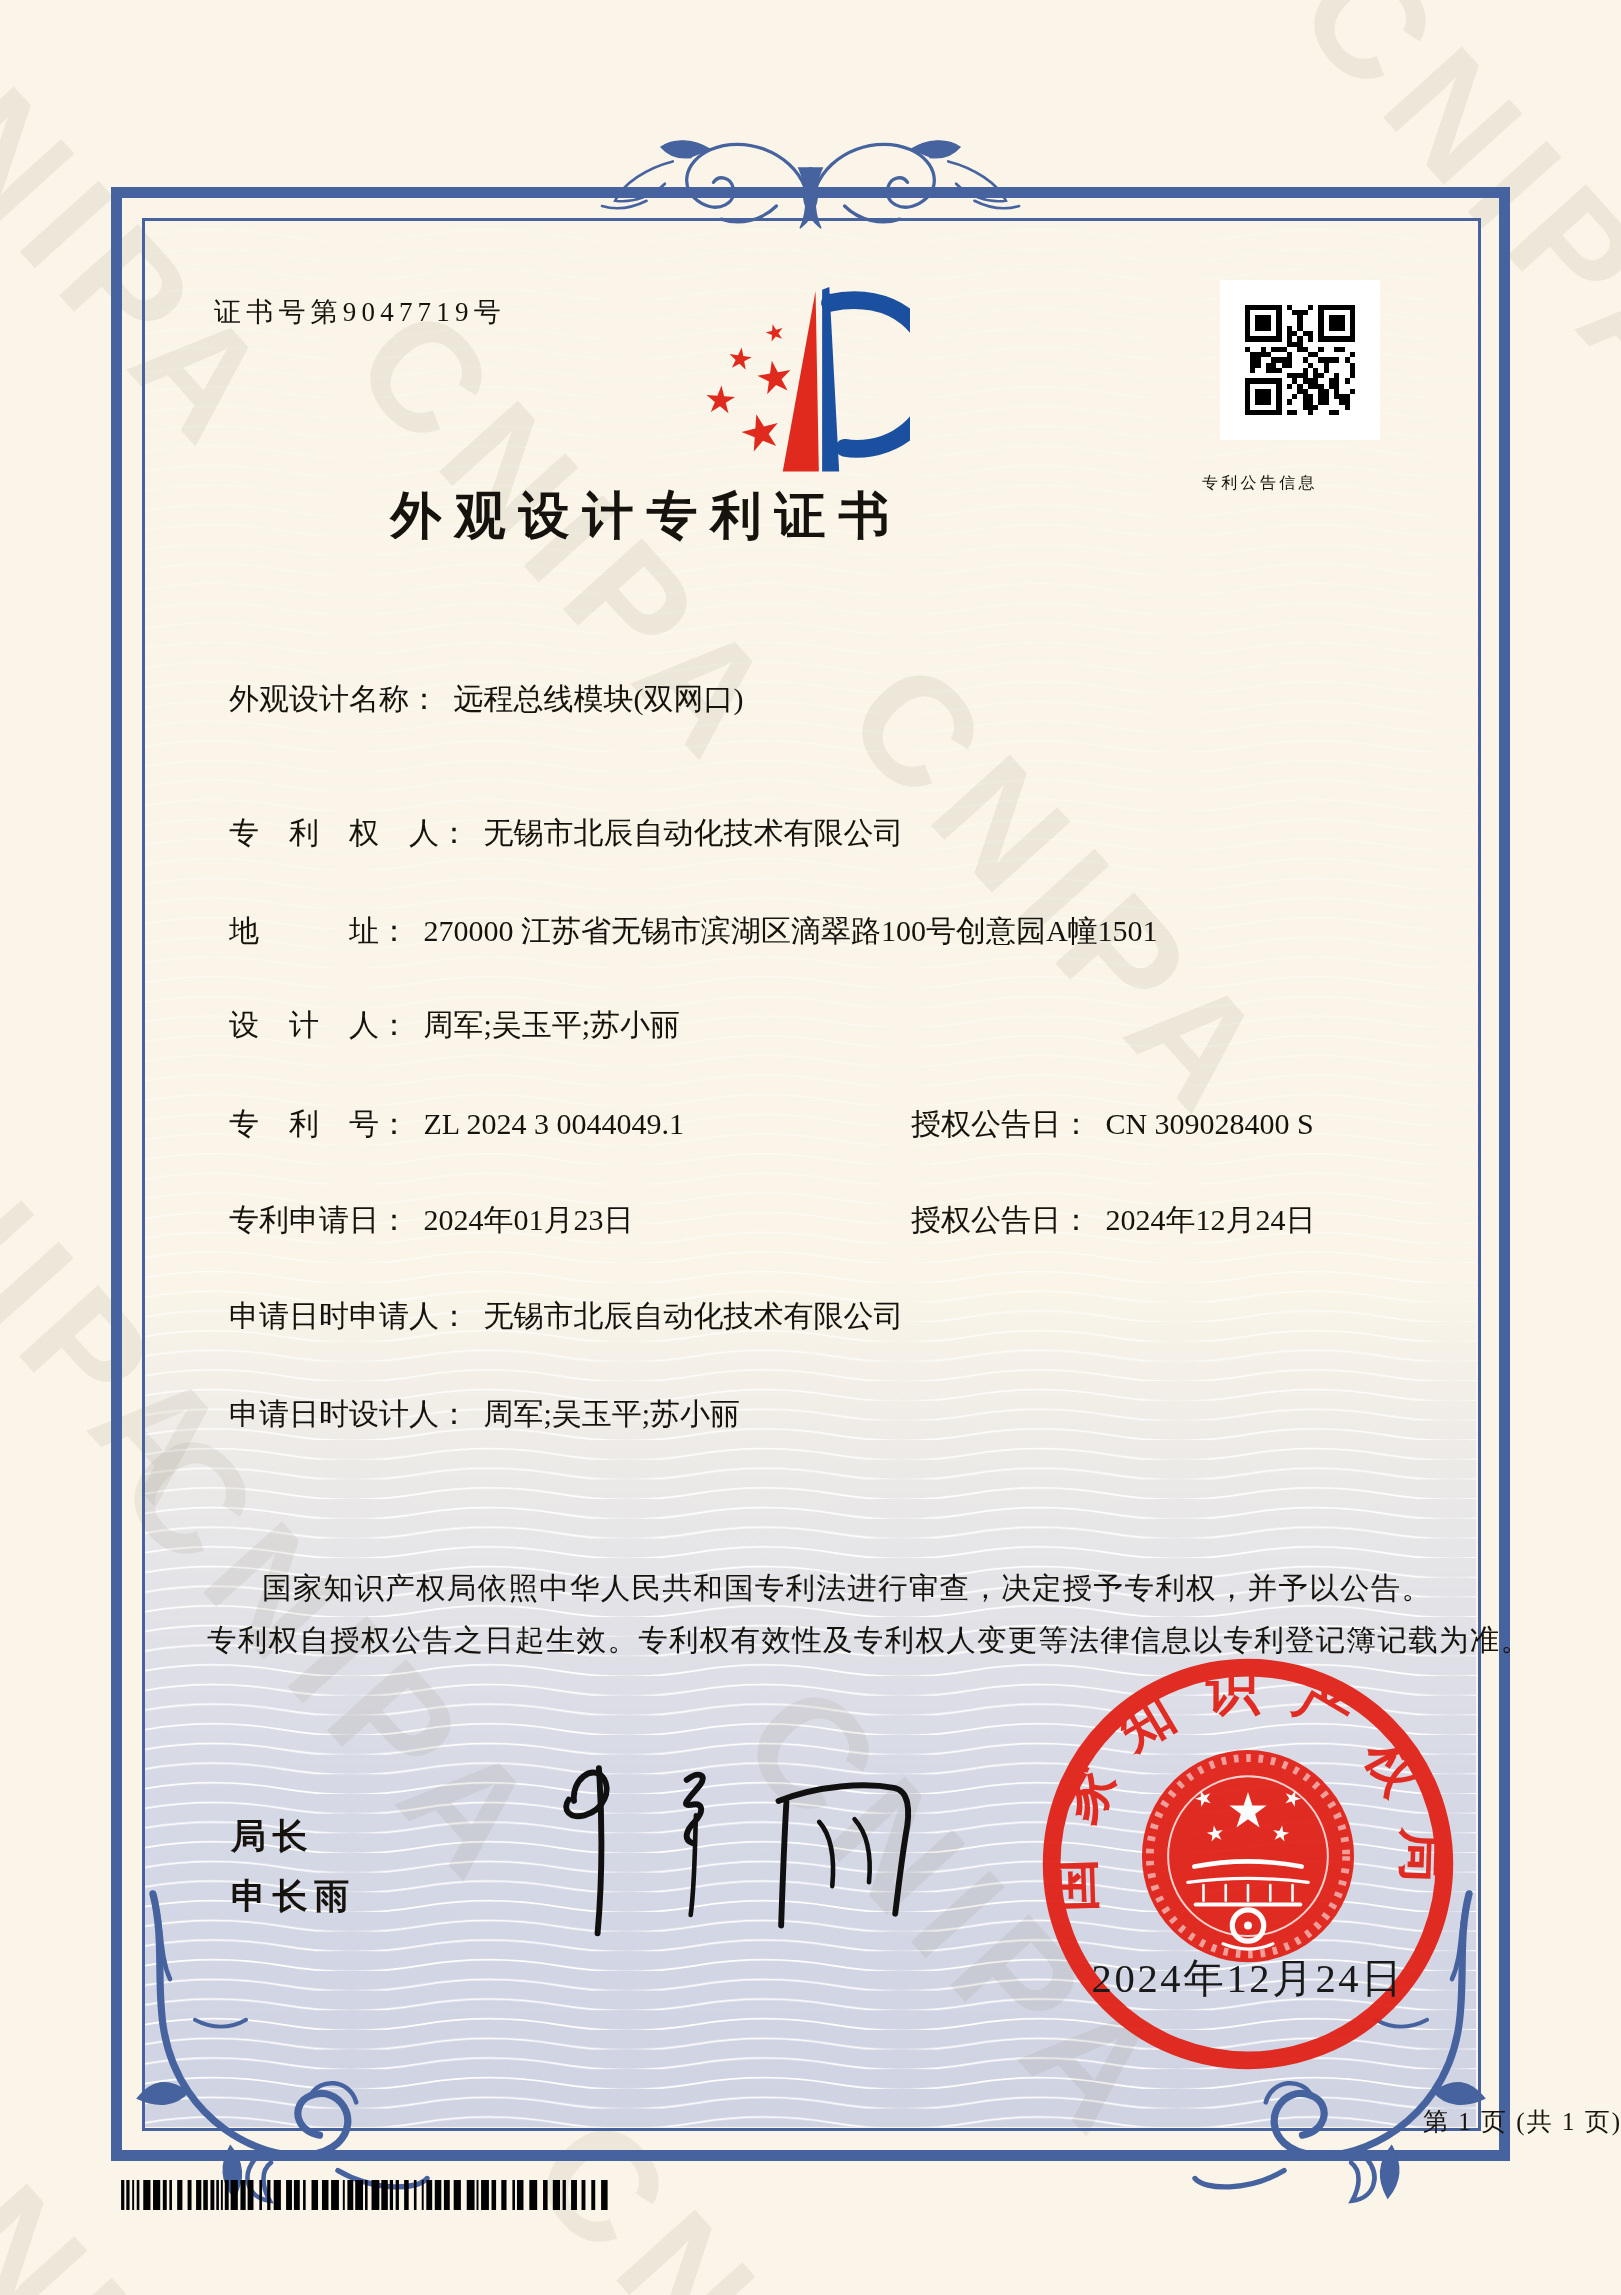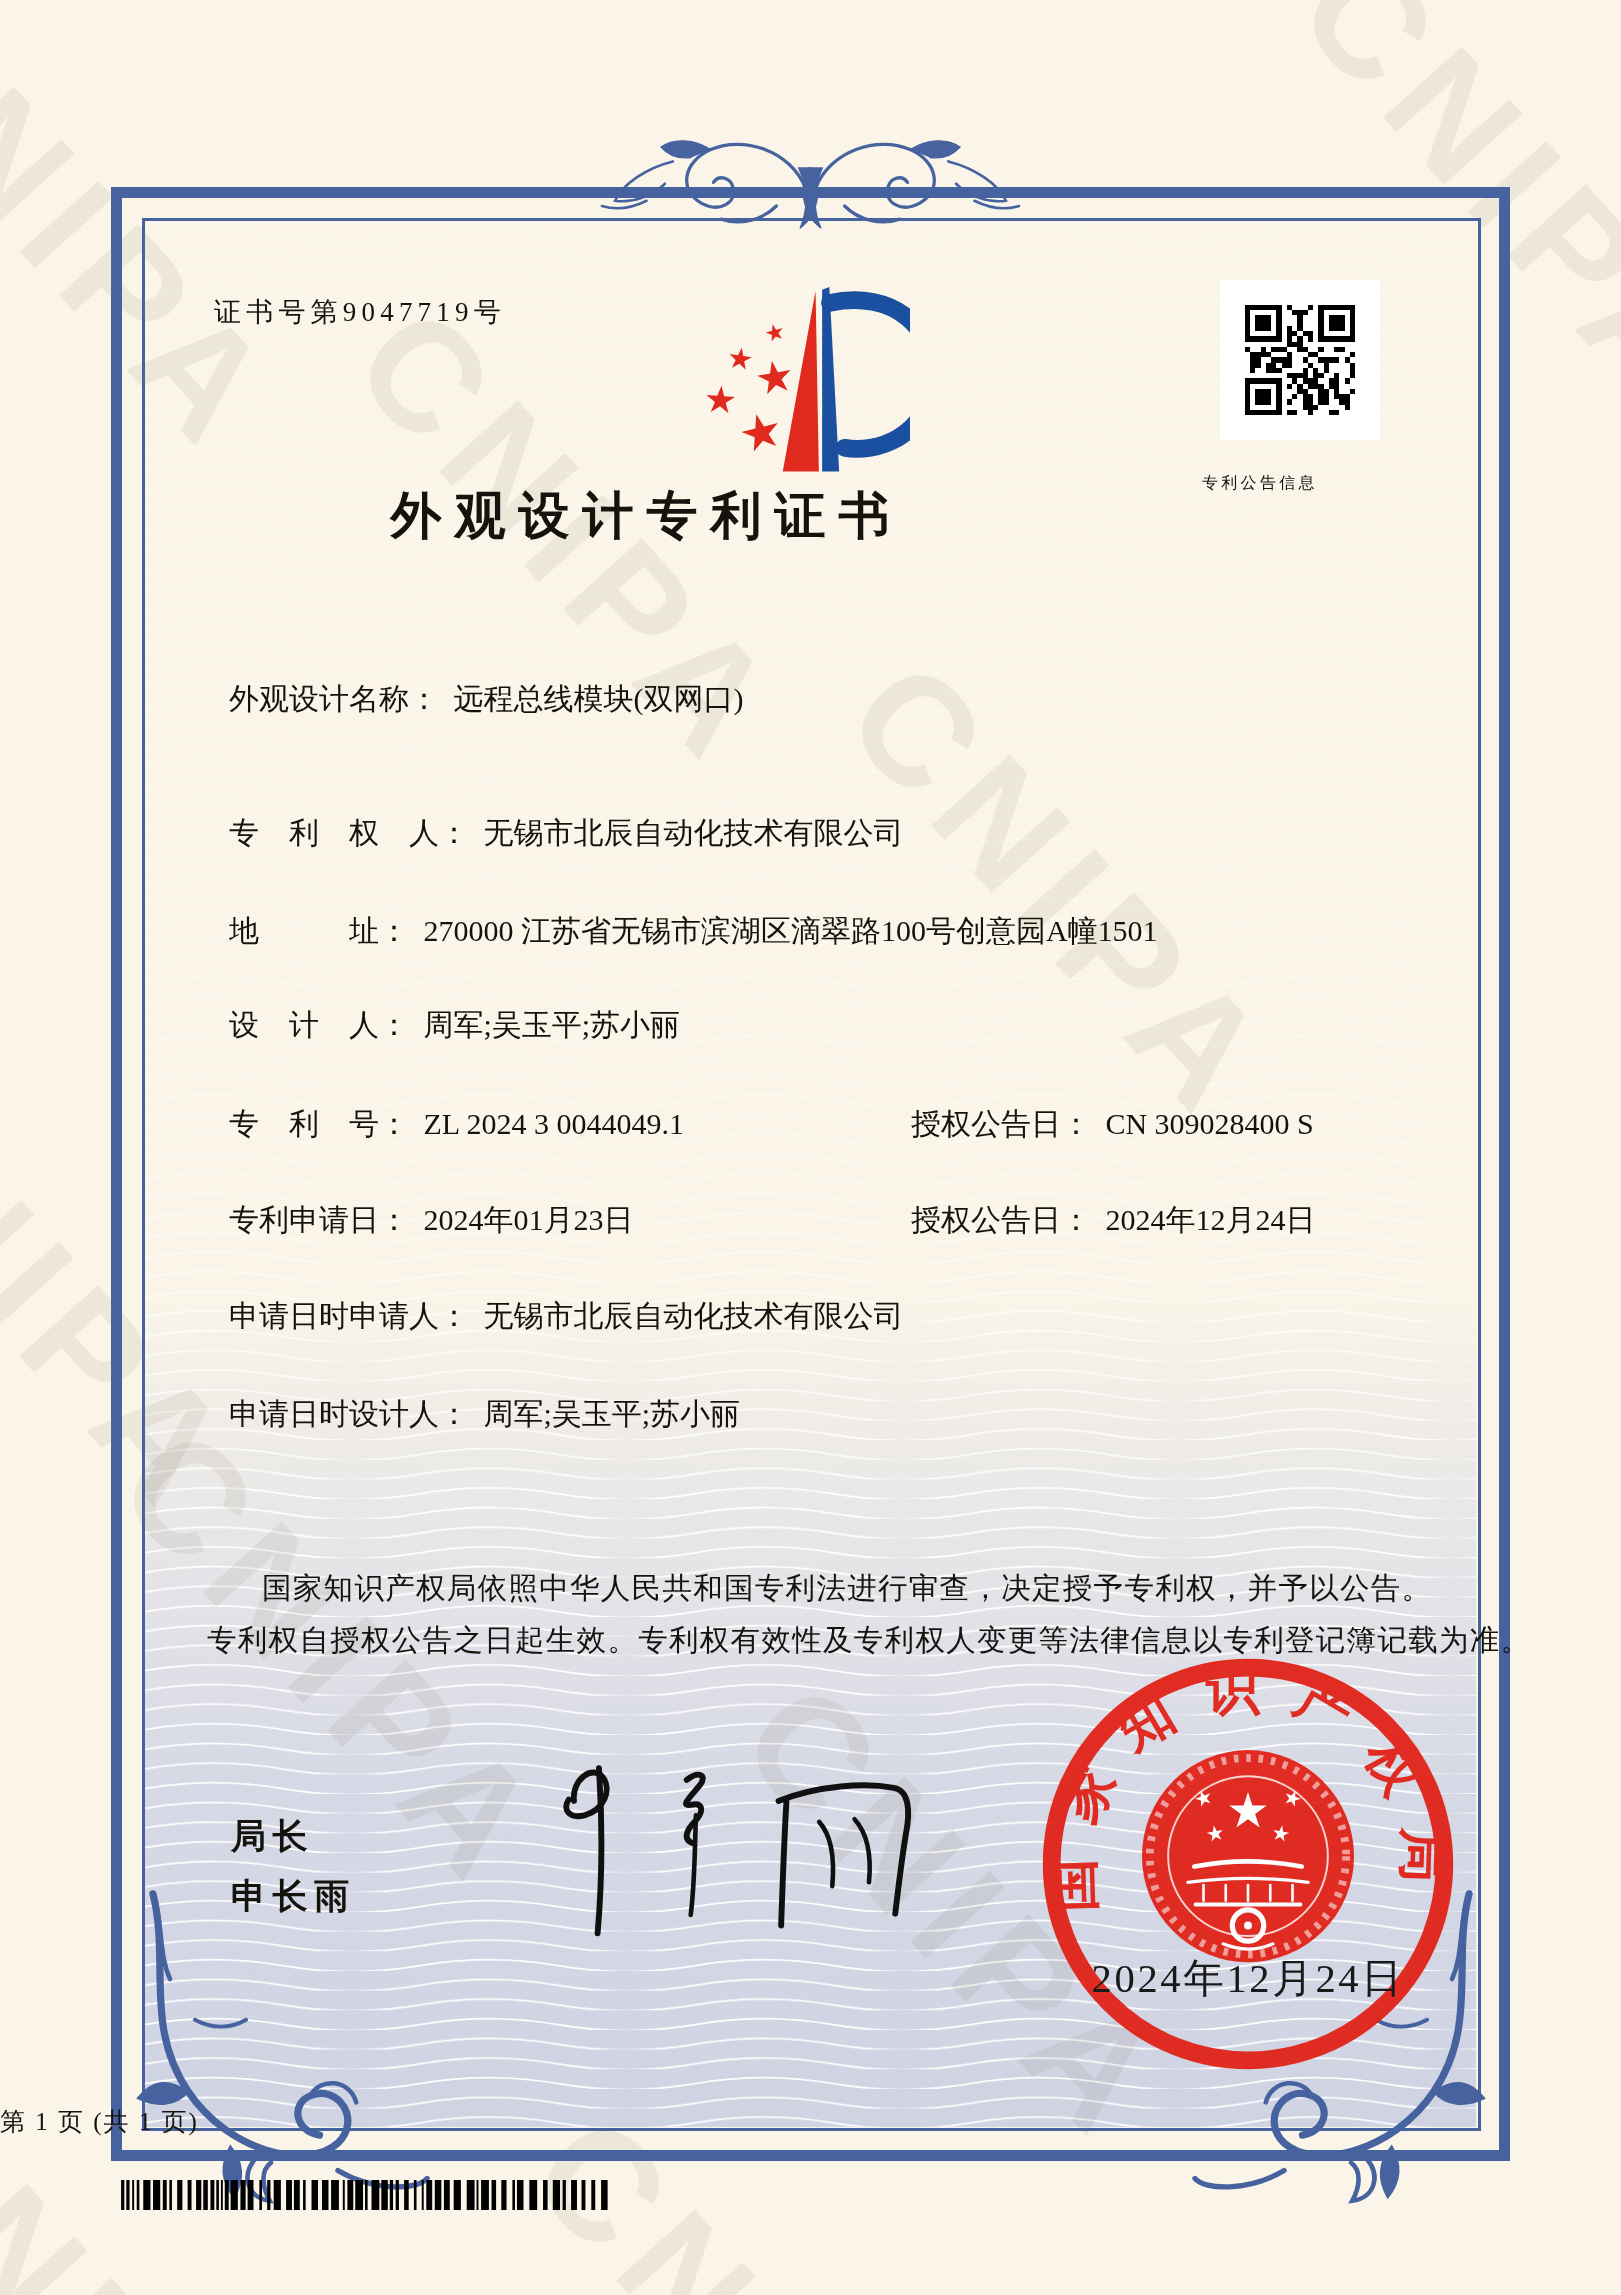--- a/index.html
+++ b/index.html
@@ -30,21 +30,21 @@
   .r5{top:1104px}.r6{top:1200px}.r7{top:1296px}.r8{top:1394px}
   .legal{position:absolute;font-size:29.5px;letter-spacing:1.3px;white-space:nowrap;z-index:3;margin-top:8px;}
   .legal1{left:262px;top:1561px;}
   .legal2{left:207px;top:1613px;}
   .signer-title{position:absolute;left:231px;top:1813px;font-size:35px;letter-spacing:6.6px;z-index:3;
       font-family:"Liberation Sans","DejaVu Sans",sans-serif;font-weight:bold;}
   .signer-name{position:absolute;left:231px;top:1873px;font-size:35px;letter-spacing:6.6px;z-index:3;
       font-family:"Liberation Sans","DejaVu Sans",sans-serif;font-weight:bold;}
   .signature{position:absolute;left:511px;top:1717px;z-index:3;}
   .seal{position:absolute;left:1032px;top:1648px;z-index:4;opacity:0.96;}
-  .footer-page{position:absolute;left:0;top:2105px;width:1622px;text-align:left;
+  .footer-page{position:absolute;left:0;top:2105px;width:1622px;text-align:right;
       font-size:25px;letter-spacing:2px;z-index:3;}
   .barcode{position:absolute;left:120px;top:2180px;z-index:3;}
 </style>
 </head>
 <body>
 
 <div class="page">
 
   <div class="wm" style="left:-52px;top:-39px">CNIPA</div>
   <div class="wm" style="left:1396px;top:-79px">CNIPA</div>

